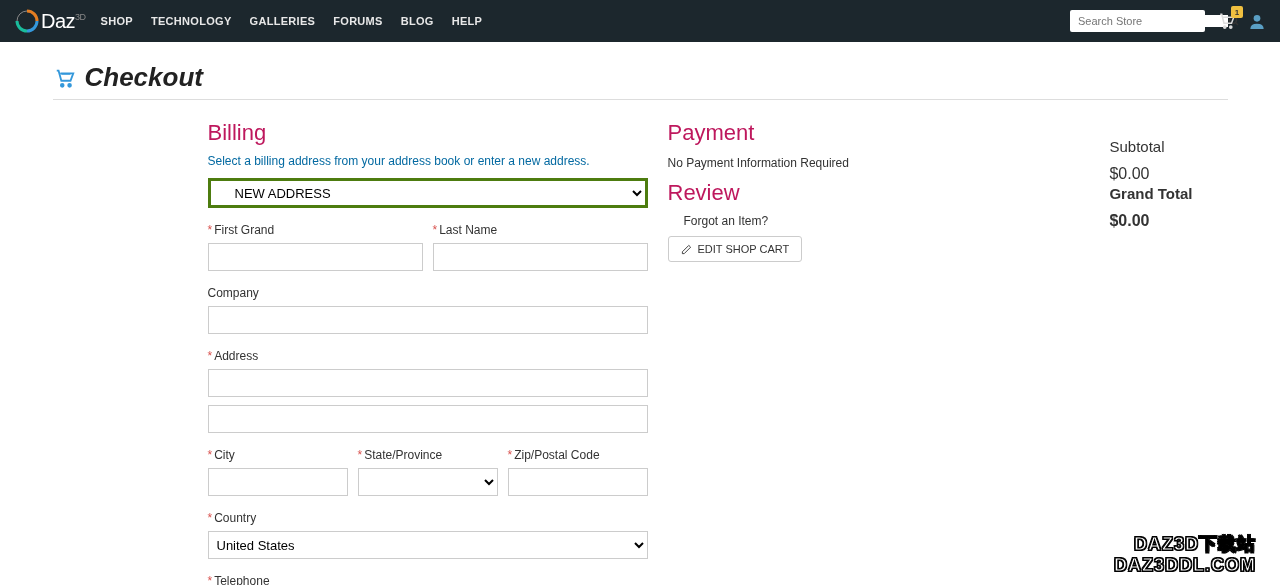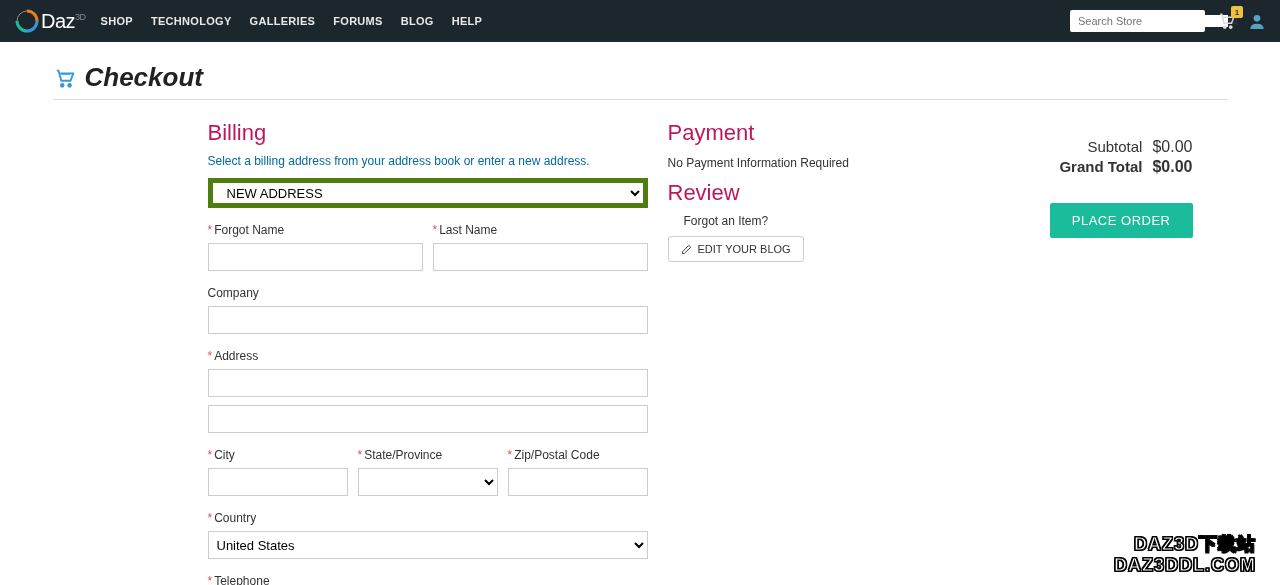--- a/index.html
+++ b/index.html
@@ -28,37 +28,37 @@
     
     .content { display: flex; margin-top: 20px; padding-left: 155px; gap: 20px; }
     .col-left { width: 440px; }
     .col-right { flex: 1; }
     
     
     .section-h { font-size: 22px; font-weight: 400; color: #be185d; margin-bottom: 8px; }
     .section-sub { font-size: 12px; color: #0369a1; margin-bottom: 10px; }
     
     
-    .select-full { width: 100%; height: 30px; border: 5px solid #4d7c0f; padding: 0 10px; font-size: 13px; background: #fff; }
+    .select-full { width: 100%; height: 30px; border: 3px solid #4d7c0f; padding: 0 20px; font-size: 13px; background: #fff; }
     .form-row { display: flex; gap: 10px; margin-top: 15px; }
     .form-group { flex: 1; }
     .form-group.half { width: 50%; }
     .form-group.third { width: 31%; }
     .form-label { font-size: 12px; color: #333; display: block; margin-bottom: 6px; }
     .req { color: #d9534f; margin-right: 2px; }
     .form-input { width: 100%; height: 28px; border: 1px solid #ccc; padding: 0 8px; font-size: 13px; }
     .form-select { width: 100%; height: 28px; border: 1px solid #ccc; padding: 0 4px; font-size: 13px; background: #fff; }
     
     
     .payment-info { font-size: 12px; color: #333; margin: 10px 0; }
     .review-sub { font-size: 12px; color: #333; margin-bottom: 8px; padding-left: 16px; }
     .edit-cart-btn { display: inline-flex; align-items: center; gap: 6px; border: 1px solid #ccc; background: #fff; padding: 6px 12px; font-size: 11px; color: #333; cursor: pointer; border-radius: 3px; }
     .totals-block { position: absolute; right: 35px; top: 18px; text-align: right; }
     .right-wrap { position: relative; }
-    .total-row { display: flex; justify-content: flex-end; align-items: baseline; gap: 10px; margin-bottom: 2px; }
+    .total-row { display: flex; justify-content: flex-end; align-items: baseline; gap: 10px; margin-bottom: 2px; flex-direction: column; }
     .total-label { font-size: 15px; color: #333; }
     .total-value { font-size: 16px; color: #333; }
     .grand .total-label { font-weight: 700; }
     .grand .total-value { font-weight: 700; }
     .place-order { margin-top: 25px; background: #1abc9c; color: #fff; border: none; padding: 10px 22px; font-size: 13px; font-weight: 500; letter-spacing: 0.5px; cursor: pointer; border-radius: 2px; }
     
     
     .watermark { position: fixed; bottom: 8px; right: 24px; text-align: right; }
     .watermark div { font-family: Arial, sans-serif; font-size: 18px; font-weight: 900; color: #fff; -webkit-text-stroke: 1px #000; text-shadow: 1px 1px 0 #000, -1px -1px 0 #000, 1px -1px 0 #000, -1px 1px 0 #000; letter-spacing: 1px; line-height: 1.2; }
     
@@ -127,21 +127,21 @@
 
     <div class="col-left">
       <h2 class="section-h">Billing</h2>
       <div class="section-sub">Select a billing address from your address book or enter a new address.</div>
       <select class="select-full">
         <option>NEW ADDRESS</option>
       </select>
 
       <div class="form-row">
         <div class="form-group half">
-          <label class="form-label"><span class="req">*</span><span>Forgot Name</span></label>
+          <label class="form-label"><span class="req">*</span><span>First Grand</span></label>
           <input class="form-input" style="">
         </div>
         <div class="form-group half">
           <label class="form-label"><span class="req">*</span><span>Last Name</span></label>
           <input class="form-input" style="">
         </div>
       </div>
 
       <div class="form-row">
         <div class="form-group">
@@ -199,33 +199,32 @@
     <div class="col-right right-wrap">
       <h2 class="section-h">Payment</h2>
       <div class="payment-info">No Payment Information Required</div>
 
       <h2 class="section-h">Review</h2>
       <div class="review-sub">Forgot an Item?</div>
       <button class="edit-cart-btn">
         <svg width="11" height="11" viewBox="0 0 24 24" fill="none" stroke="#333" stroke-width="2">
             <path d="M3 21v-4L17 3l4 4L7 21H3z"></path>
           </svg>
-        <span>EDIT YOUR BLOG</span>
+        <span>EDIT SHOP CART</span>
       </button>
 
       <div class="totals-block">
         <div class="total-row">
           <span class="total-label">Subtotal</span>
           <span class="total-value">$0.00</span>
         </div>
         <div class="total-row grand">
           <span class="total-label">Grand Total</span>
           <span class="total-value">$0.00</span>
         </div>
-        <button class="place-order">PLACE ORDER</button>
       </div>
     </div>
   </div>
 </div>
 
 <div class="watermark">
   <div>DAZ3D下载站</div>
   <div>DAZ3DDL.COM</div>
 </div>
 

